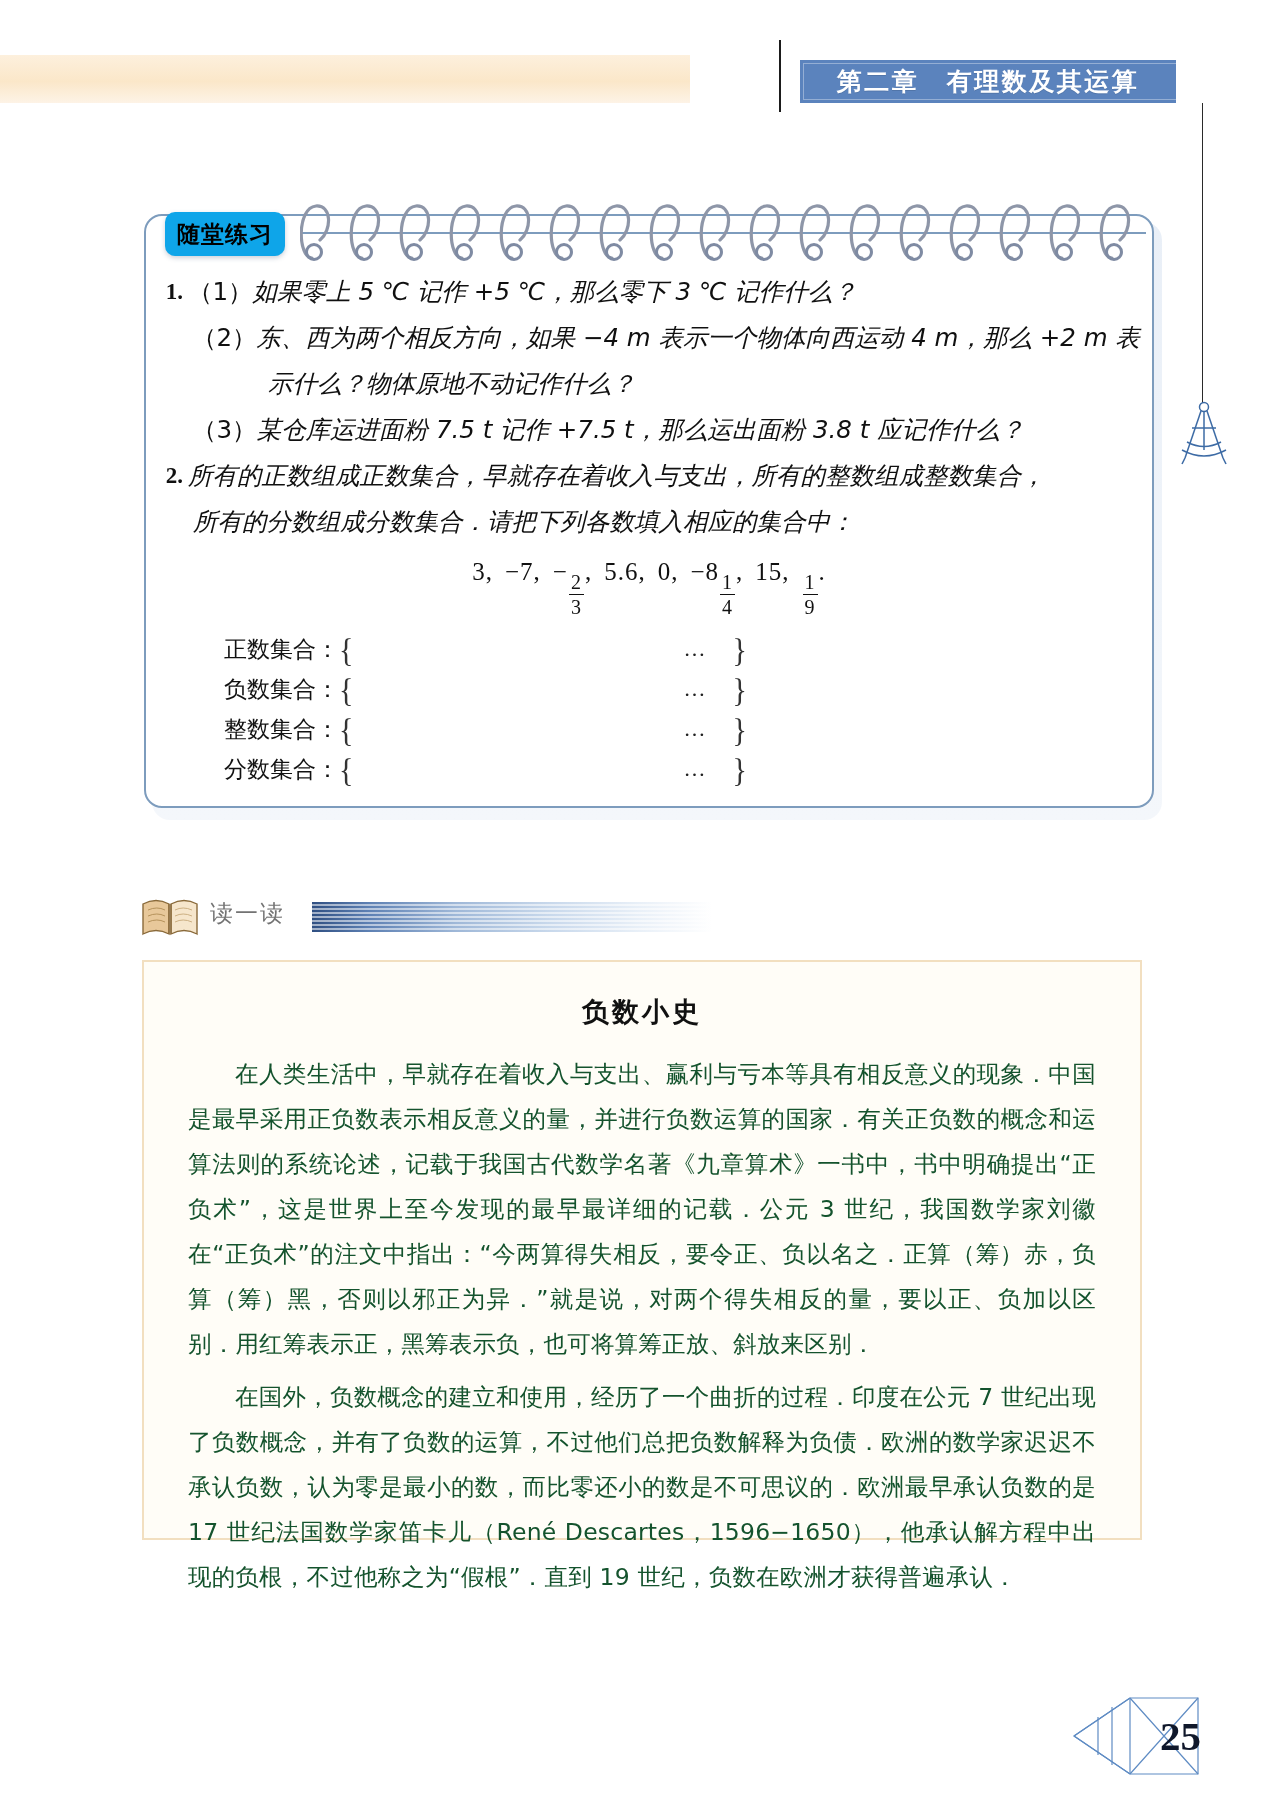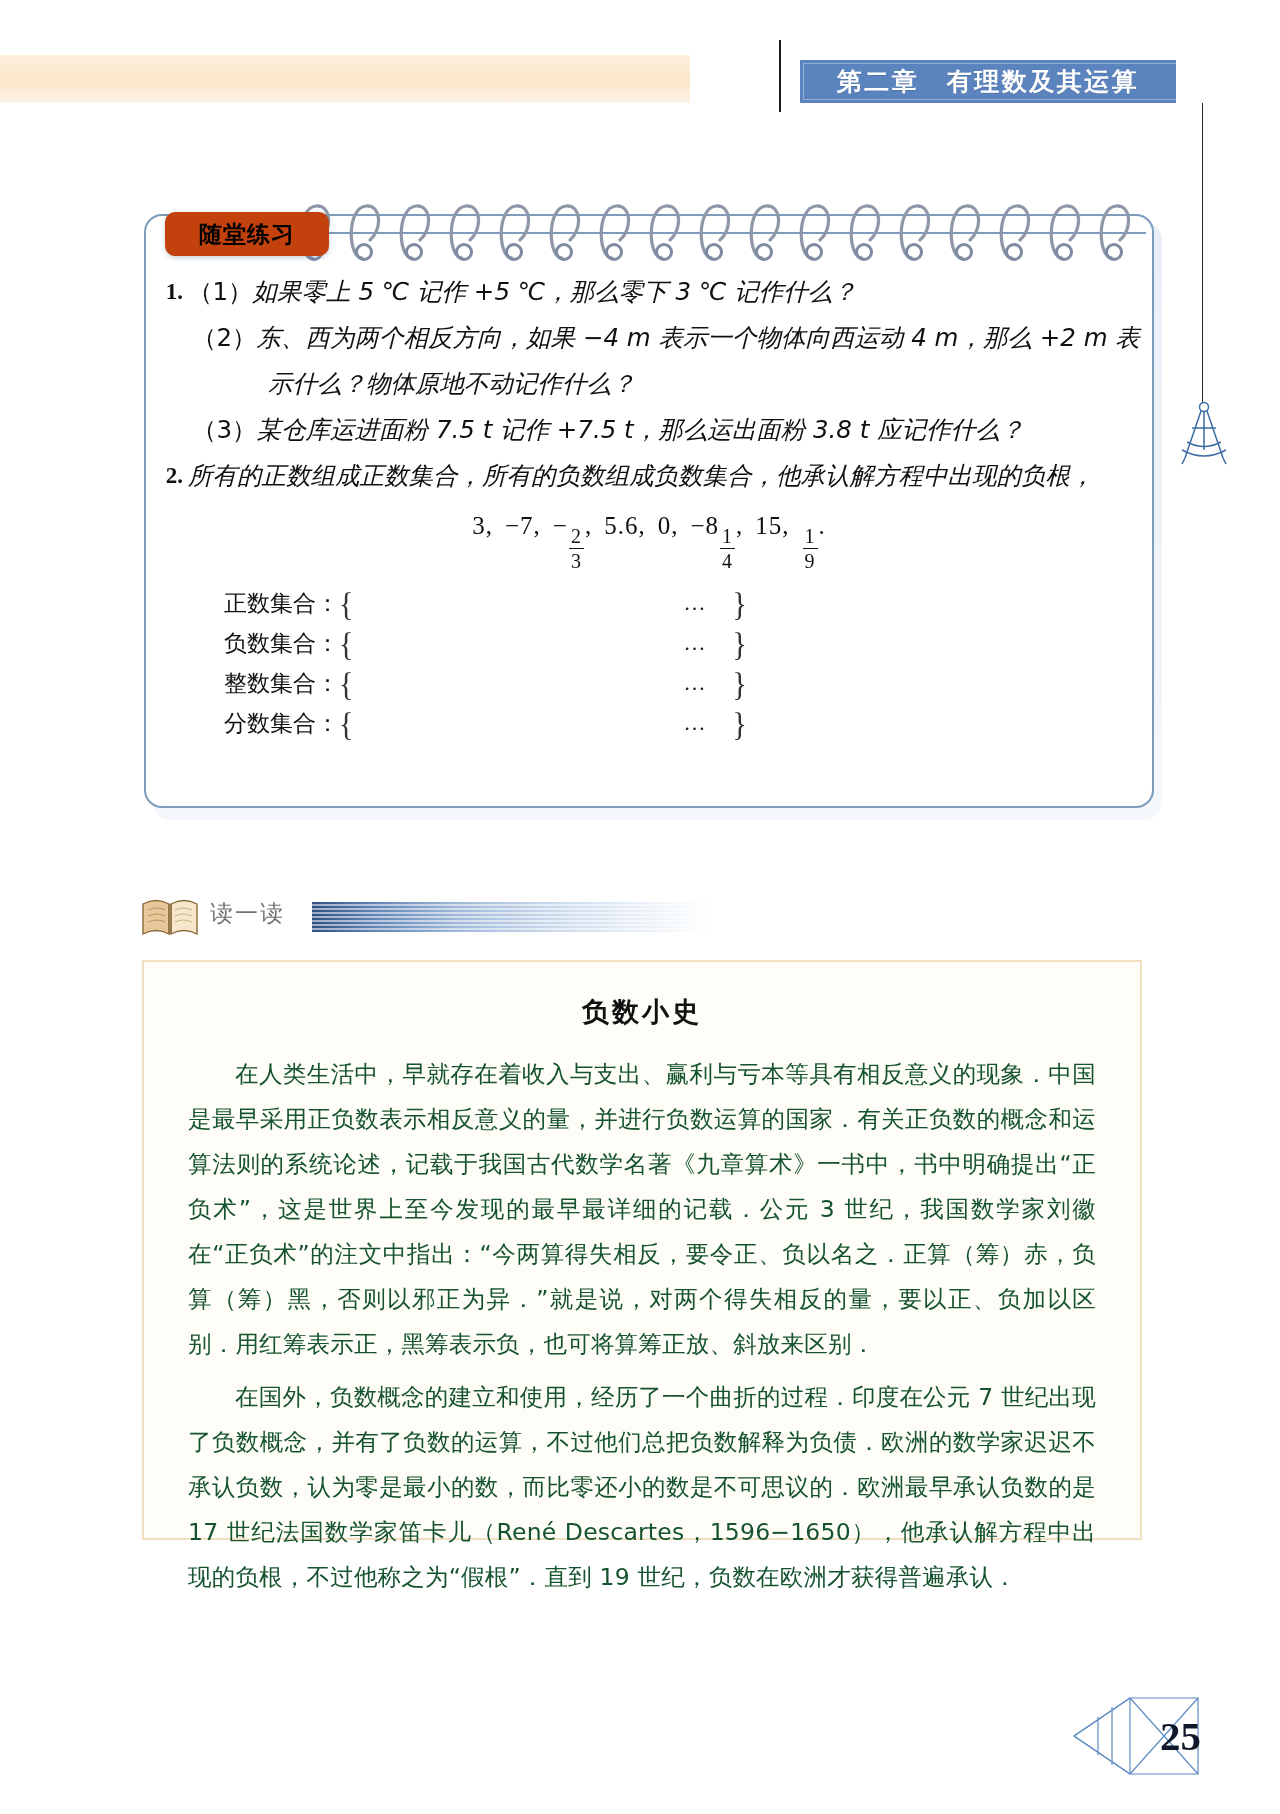--- a/index.html
+++ b/index.html
@@ -70,22 +70,22 @@
   }
   .ex-card {
     position: absolute; left: 144px; top: 214px;
     width: 1010px; height: 594px;
     background: #ffffff;
     border: 2.5px solid #7d9cbd;
     border-radius: 18px;
   }
   .ex-tab {
     position: absolute; left: 165px; top: 212px;
-    width: 164px; height: 44px;
-    background: #c2410c;
+    width: 120px; height: 44px;
+    background: #0ea5e9;
     border-radius: 10px;
     box-shadow: 0 2px 5px rgba(80,100,130,0.30);
     display: flex; align-items: center; justify-content: center;
     z-index: 6;
   }
   .ex-tab span {
     font-family: "DejaVu Sans", "Liberation Sans", sans-serif;
     font-size: 23px; font-weight: 700; color: #000;
     letter-spacing: 1px;
   }
@@ -341,21 +341,24 @@
       <span class="q-text cn">示什么？物体原地不动记作什么？</span>
     </div>
 
     <div class="q-row q-indent">
       <span class="q-marker cn">（3）</span>
       <span class="q-text cn">某仓库运进面粉 7.5 t 记作 +7.5 t，那么运出面粉 3.8 t 应记作什么？</span>
     </div>
 
     <div class="q-row">
       <span class="q-num num">2.</span>
-      <span class="q-text cn">所有的正数组成正数集合，所有的负数组成负数集合，他承认解方程中出现的负根，</span>
+      <span class="q-text cn">所有的正数组成正数集合，早就存在着收入与支出，所有的整数组成整数集合，</span>
+    </div>
+    <div class="q-row" style="margin-left:49px;">
+      <span class="q-text cn">所有的分数组成分数集合．请把下列各数填入相应的集合中：</span>
     </div>
 
     <div class="numbers-line" id="numbers-line"><span>3,</span><span style="display:inline-block;width:12px"></span><span>−7,</span><span style="display:inline-block;width:12px"></span><span><span>−</span><span class="frac">
             <span class="top">2</span>
             <span class="bar"></span>
             <span class="bot">3</span>
           </span>,</span><span style="display:inline-block;width:12px"></span><span>5.6,</span><span style="display:inline-block;width:12px"></span><span>0,</span><span style="display:inline-block;width:12px"></span><span><span>−8</span><span class="frac">
             <span class="top">1</span>
             <span class="bar"></span>
             <span class="bot">4</span>

